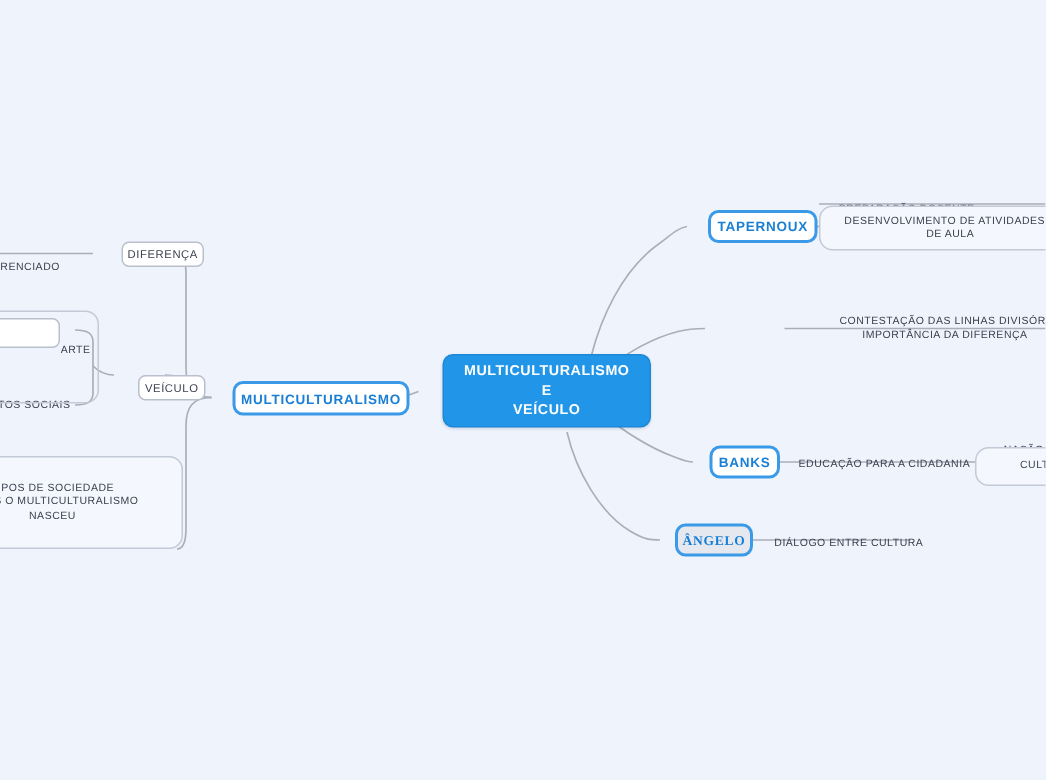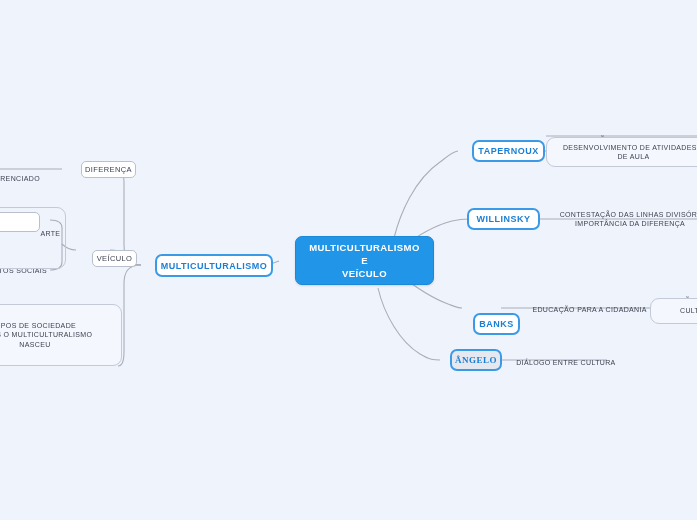--- a/index.html
+++ b/index.html
@@ -197,29 +197,26 @@
     <span>TAPERNOUX</span>
   </div>
   <div class="text-label" style="left:550px; top:125px; width:96px;">
     <span>PREPARAÇÃO DOCENTE</span>
   </div>
   <div class="box-node" style="left:546px; top:137px; width:175px; height:30px;">
     <span>DESENVOLVIMENTO DE ATIVIDADES E
 DE AULA</span>
   </div>
 
-  <div class="node blue-node" style="left:451px; top:208px; width:73px; height:22px;">
-    <span>WILLINSKY</span>
-  </div>
   <div class="text-label" style="left:545px; top:200px; width:170px;">
     <span>CONTESTAÇÃO DAS LINHAS DIVISÓRIAS
 IMPORTÂNCIA DA DIFERENÇA</span>
   </div>
 
-  <div class="node blue-node" style="left:457px; top:313px; width:47px; height:22px;">
+  <div class="node blue-node" style="left:457px; top:297px; width:47px; height:22px;">
     <span>BANKS</span>
   </div>
   <div class="text-label" style="left:521px; top:295px; width:128px;">
     <span>EDUCAÇÃO PARA A CIDADANIA</span>
   </div>
   <div class="text-label" style="left:660px; top:286px; width:48px; text-align:left;">
     <span>NAÇÃO</span>
   </div>
   <div class="box-node" style="left:650px; top:298px; width:90px; height:26px;">
     <span>CULTUR</span>

